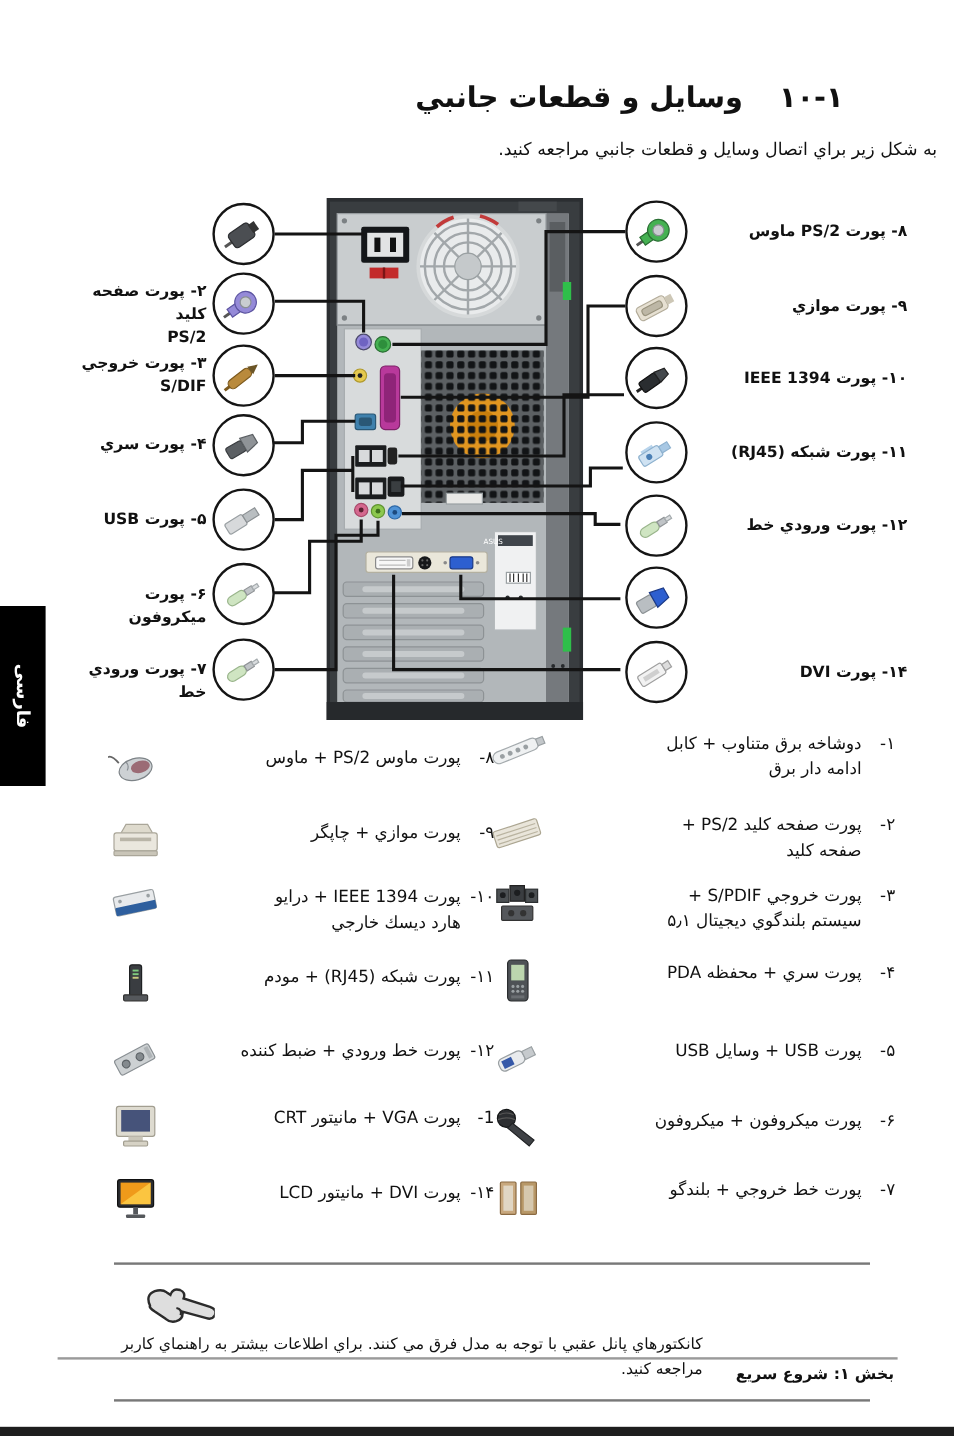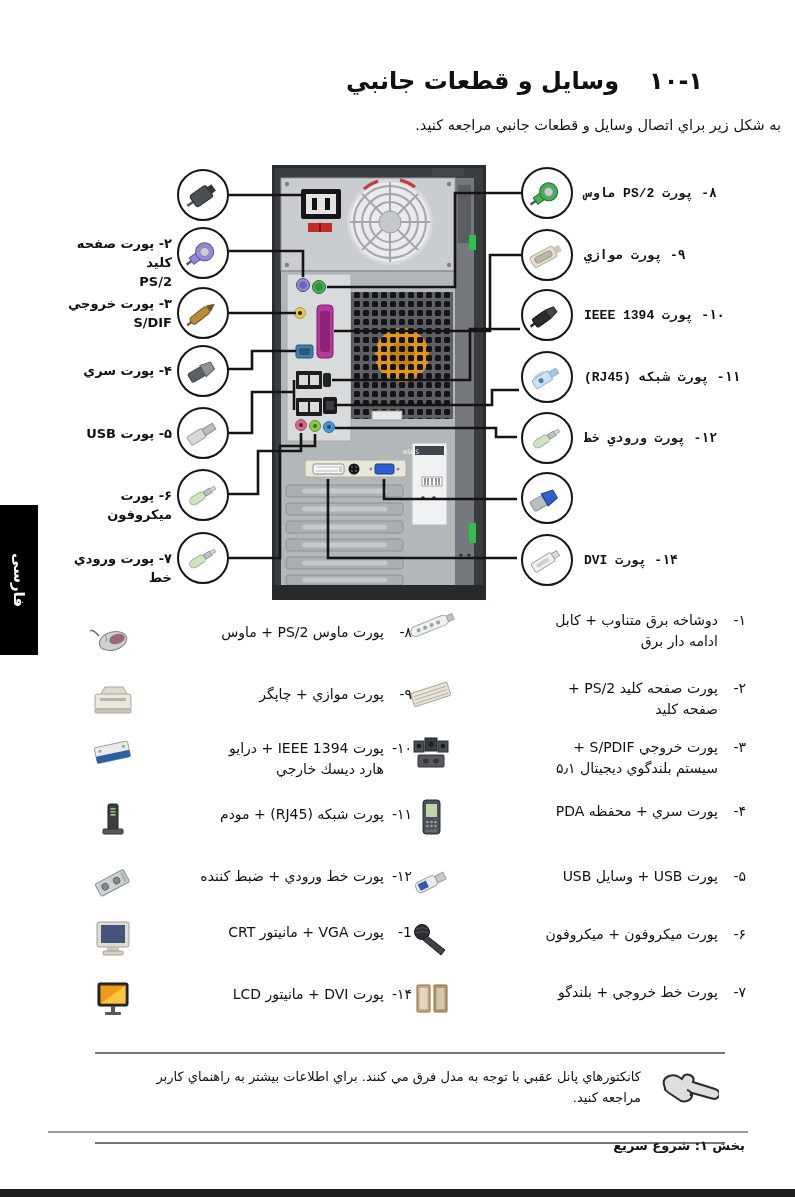--- a/index.html
+++ b/index.html
@@ -19,33 +19,33 @@
     letter-spacing:1px; white-space:nowrap;}
   
   .tower-svg{position:absolute; left:272px; top:165px; z-index:1;}
   .lines-svg{position:absolute; left:0; top:0; z-index:2; pointer-events:none;}
   .callout-circle{position:absolute; width:52px; height:52px; box-sizing:border-box;
     border:2.5px solid #151515; border-radius:50%; background:#fff; z-index:3;
     display:flex; align-items:center; justify-content:center;}
   .callout-label{position:absolute; z-index:3; font-size:13px; font-weight:bold;
     line-height:19px; white-space:pre-line;}
   .cl-left{width:120px; left:52px; text-align:right;}
-  .cl-right{width:172px; left:584px; text-align:left;font-family:Liberation Mono, monospace;}
+  .cl-right{width:172px; left:584px; text-align:right;}
   
   .list-row{position:absolute; display:flex; align-items:flex-start;
     font-size:14px; line-height:21px;}
   .list-row .num{flex:none; width:28px; text-align:right; font-weight:normal;}
   .list-row .txt{white-space:pre-line; text-align:right;}
   .list-row .dev{flex:none; margin-inline-start:auto; margin-top:-4px;}
   .row-right{left:408px; width:338px;}
   .row-left{left:90px; width:322px;}
   
   .note-box{position:absolute; left:95px; top:1052px; width:630px; box-sizing:border-box;
     border-top:2px solid #787878; border-bottom:2px solid #787878;
-    padding:10px 6px 32px 6px; display:flex; align-items:center;}
+    padding:10px 6px 14px 6px; display:flex; align-items:flex-end;flex-direction:column;}
   .note-box .hand{flex:none; margin-left:16px;}
   .note-box .note-text{flex:1; font-size:13px; line-height:21px; text-align:right; white-space:pre-line;}
   
   .footer-rule{position:absolute; left:48px; top:1131px; width:700px; height:2px; background:#9a9a9a;}
   .footer-text{position:absolute; top:1138px; right:50px; font-size:13px; font-weight:bold;}
   .page-edge{position:absolute; left:0; top:1189px; width:795px; height:8px; background:#1e1e1e;}
   svg{display:block;}
 </style>
 </head>
 <body>

